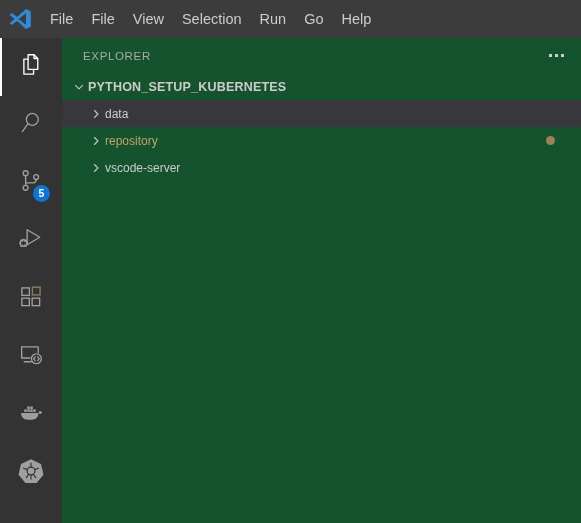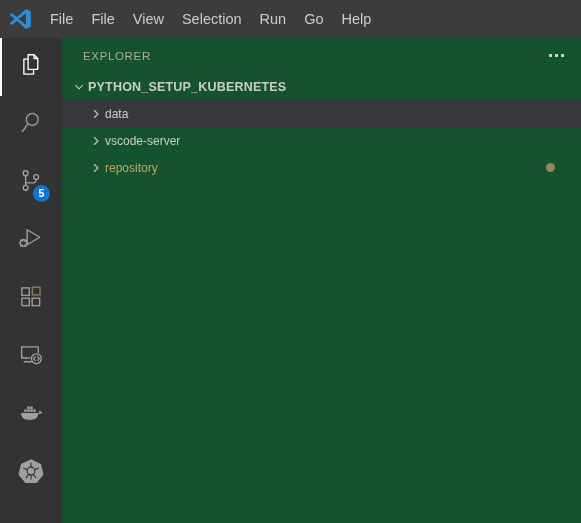--- a/index.html
+++ b/index.html
@@ -315,28 +315,28 @@
         </span>
         <span class="row-label">data</span>
       </div>
 
       <div class="tree-row child">
         <span class="chev right">
           <svg width="14" height="14" viewBox="0 0 16 16" fill="none" stroke="#c5c5c5" stroke-width="1.3" stroke-linecap="round" stroke-linejoin="round">
             <path d="M4 6.2 L8 10.2 L12 6.2"></path>
           </svg>
         </span>
-        <span class="row-label">vscode-server</span>
+        <span class="row-label modified">repository</span>
+        <span class="status-dot"></span>
       </div>
 
       <div class="tree-row child">
         <span class="chev right">
           <svg width="14" height="14" viewBox="0 0 16 16" fill="none" stroke="#c5c5c5" stroke-width="1.3" stroke-linecap="round" stroke-linejoin="round">
             <path d="M4 6.2 L8 10.2 L12 6.2"></path>
           </svg>
         </span>
-        <span class="row-label modified">repository</span>
-        <span class="status-dot"></span>
+        <span class="row-label">vscode-server</span>
       </div>
 
     </div>
   </div>
 </div>
 
 </body></html>

